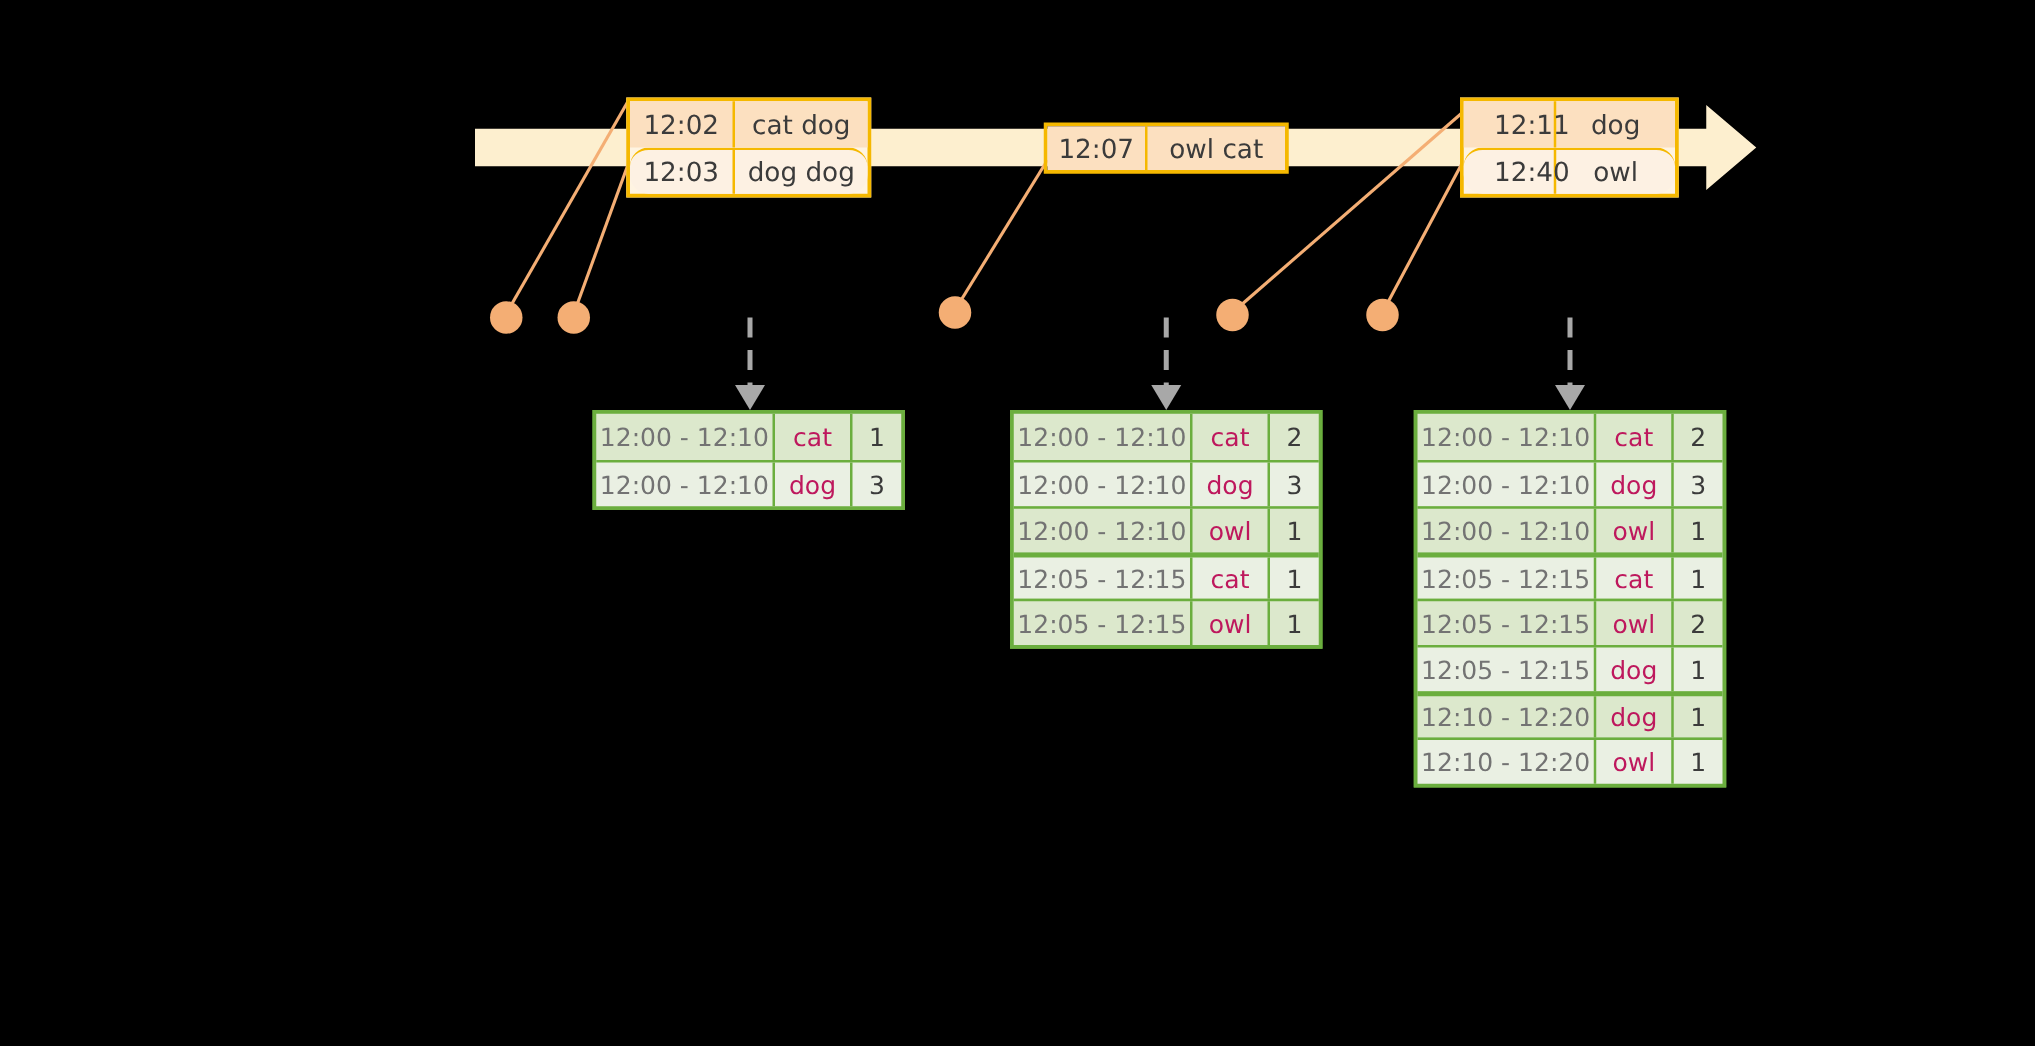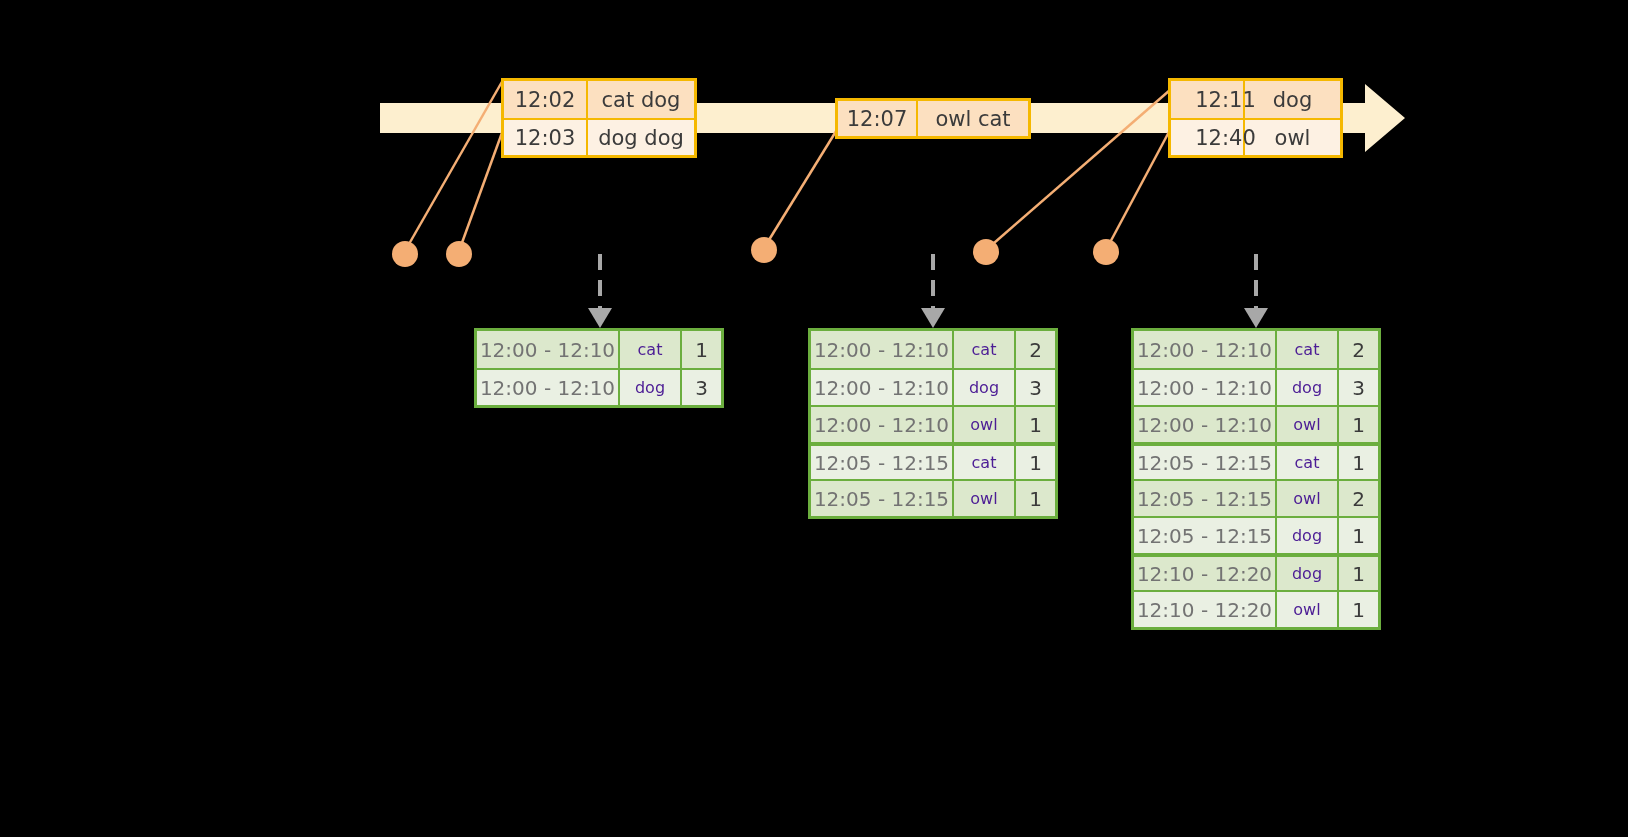--- a/index.html
+++ b/index.html
@@ -37,21 +37,21 @@
     position: absolute;
     border: 3px solid #F5B800;
     box-sizing: border-box;
     background: #FFF4E2;
   }
   .event-row {
     display: flex;
     box-sizing: border-box;
   }
   .event-row.shade-a { background: #FCE0C0; }
-  .event-row.shade-b { background: #FDF1E3; }
+  .event-row.shade-b { background: #FDF1E3; border-radius: 15px; }
   .event-row + .event-row { border-top: 2px solid #F5B800; }
   .ev-time {
     box-sizing: border-box;
     border-right: 2px solid #F5B800;
     display: flex;
     align-items: center;
     justify-content: center;
     color: #3B3B3B;
     font-size: 21px;
   }
@@ -104,22 +104,22 @@
     justify-content: center;
     color: #737373;
     font-size: 20px;
   }
   .r-word {
     box-sizing: border-box;
     border-right: 2px solid #6BAE3E;
     display: flex;
     align-items: center;
     justify-content: center;
-    color: #4c1d95;
-    font-size: 16px;
+    color: #be185d;
+    font-size: 20px;
   }
   .r-count {
     box-sizing: border-box;
     display: flex;
     align-items: center;
     justify-content: center;
     color: #3B3B3B;
     font-size: 20px;
     flex: 1;
   }

